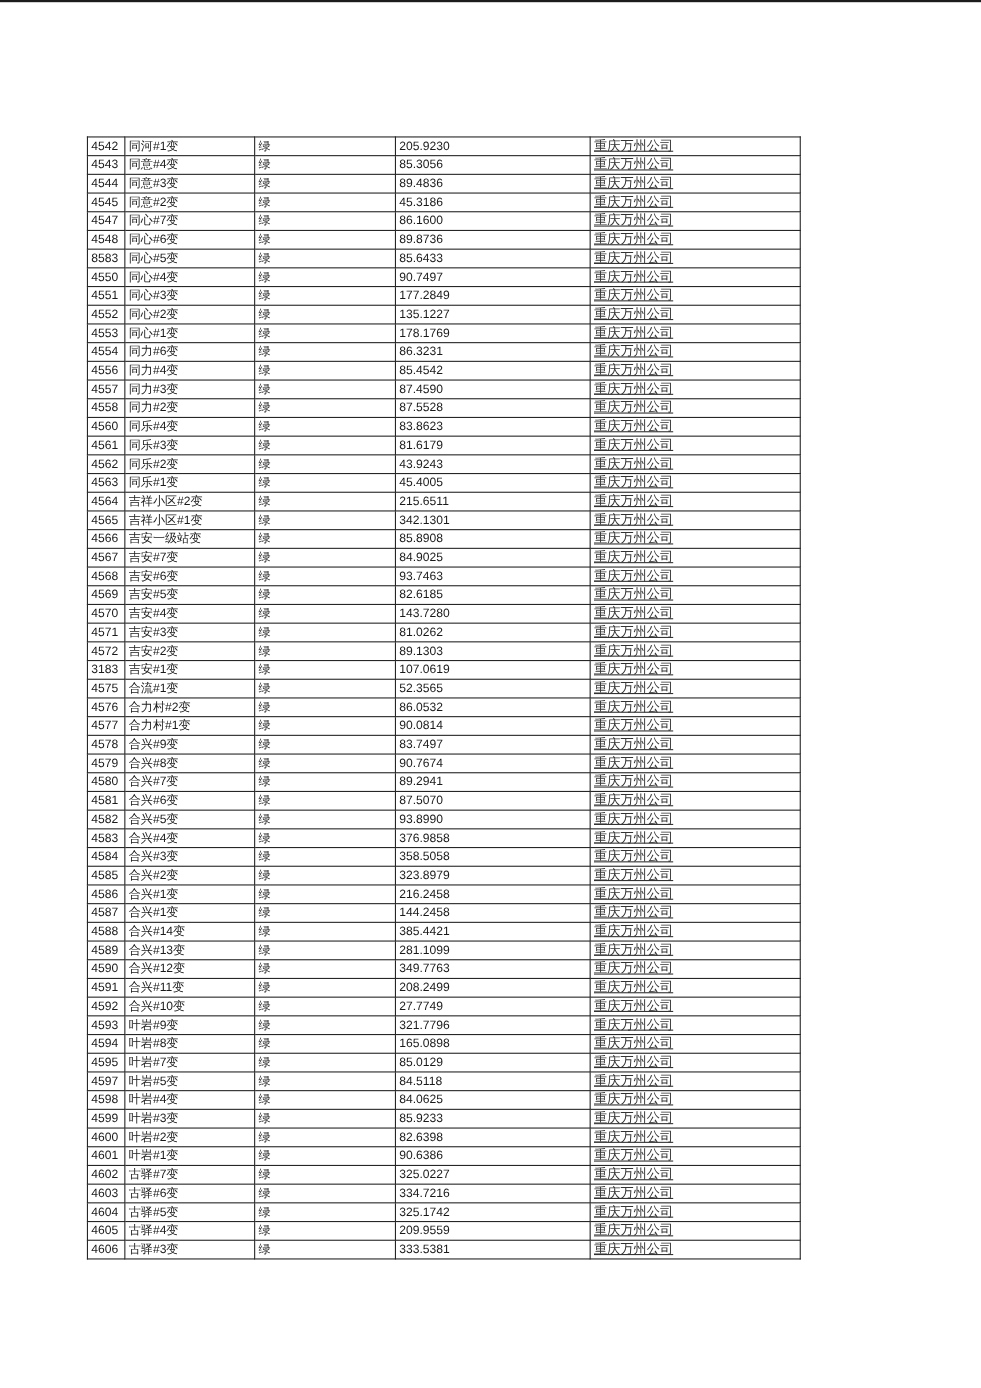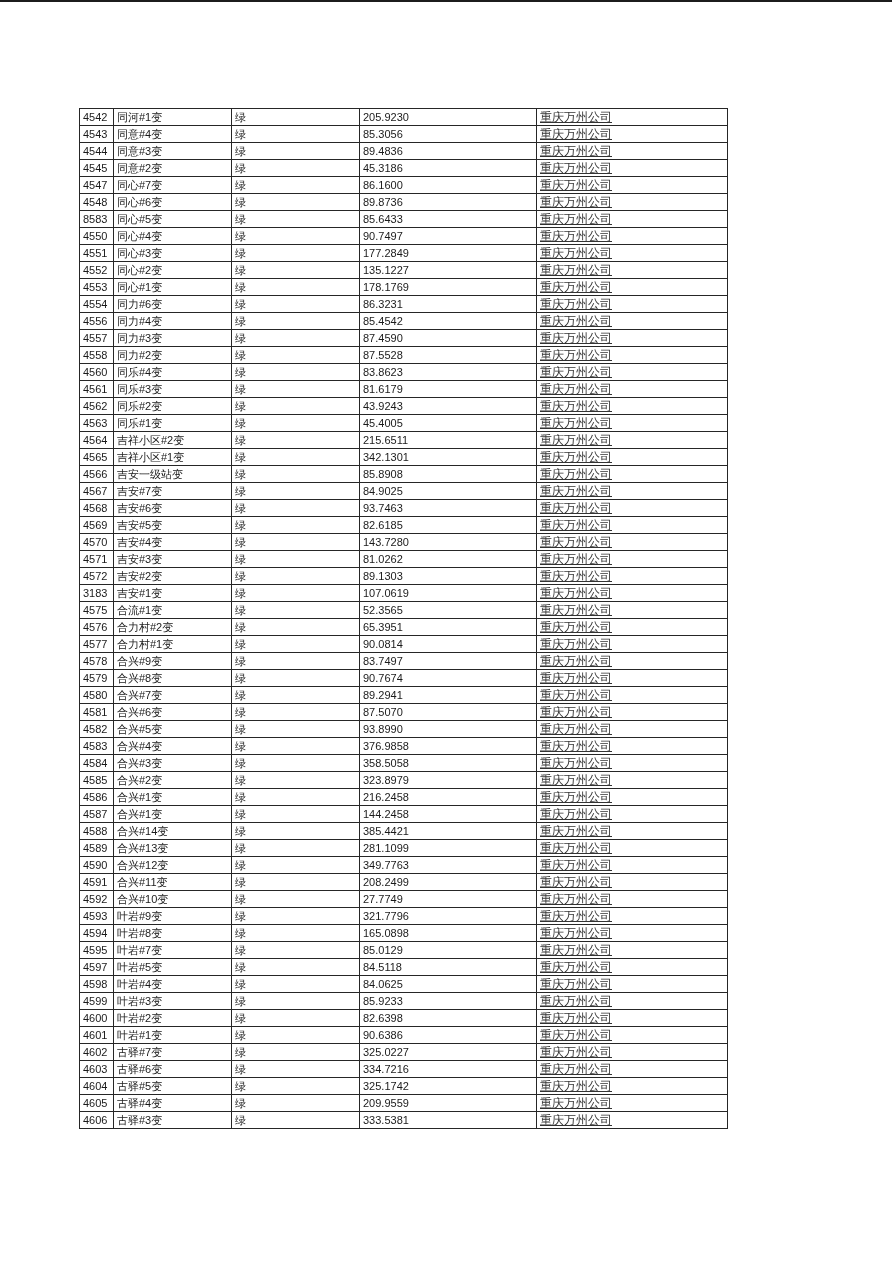--- a/index.html
+++ b/index.html
@@ -13,21 +13,21 @@
   }
   .top-edge{
     position:absolute;
     top:0;left:0;
     width:892px;height:2px;
     background:#1c1c1c;
   }
   table.grid{
     position:absolute;
     left:79px;
-    top:108px;
+    top:124px;
     width:648px;
     border-collapse:collapse;
     table-layout:fixed;
   }
   table.grid td{
     border:1px solid #262626;
     height:16px;
     padding:0 2px 0 3px;
     font-size:11px;
     line-height:15px;
@@ -269,21 +269,21 @@
           <td class="c0">4575</td>
           <td class="c1">合流#1变</td>
           <td class="c2">绿</td>
           <td class="c3">52.3565</td>
           <td class="c4"><span class="company">重庆万州公司</span></td>
         </tr>
         <tr>
           <td class="c0">4576</td>
           <td class="c1">合力村#2变</td>
           <td class="c2">绿</td>
-          <td class="c3">65.3951</td>
+          <td class="c3">86.0532</td>
           <td class="c4"><span class="company">重庆万州公司</span></td>
         </tr>
         <tr>
           <td class="c0">4577</td>
           <td class="c1">合力村#1变</td>
           <td class="c2">绿</td>
           <td class="c3">90.0814</td>
           <td class="c4"><span class="company">重庆万州公司</span></td>
         </tr>
         <tr>

